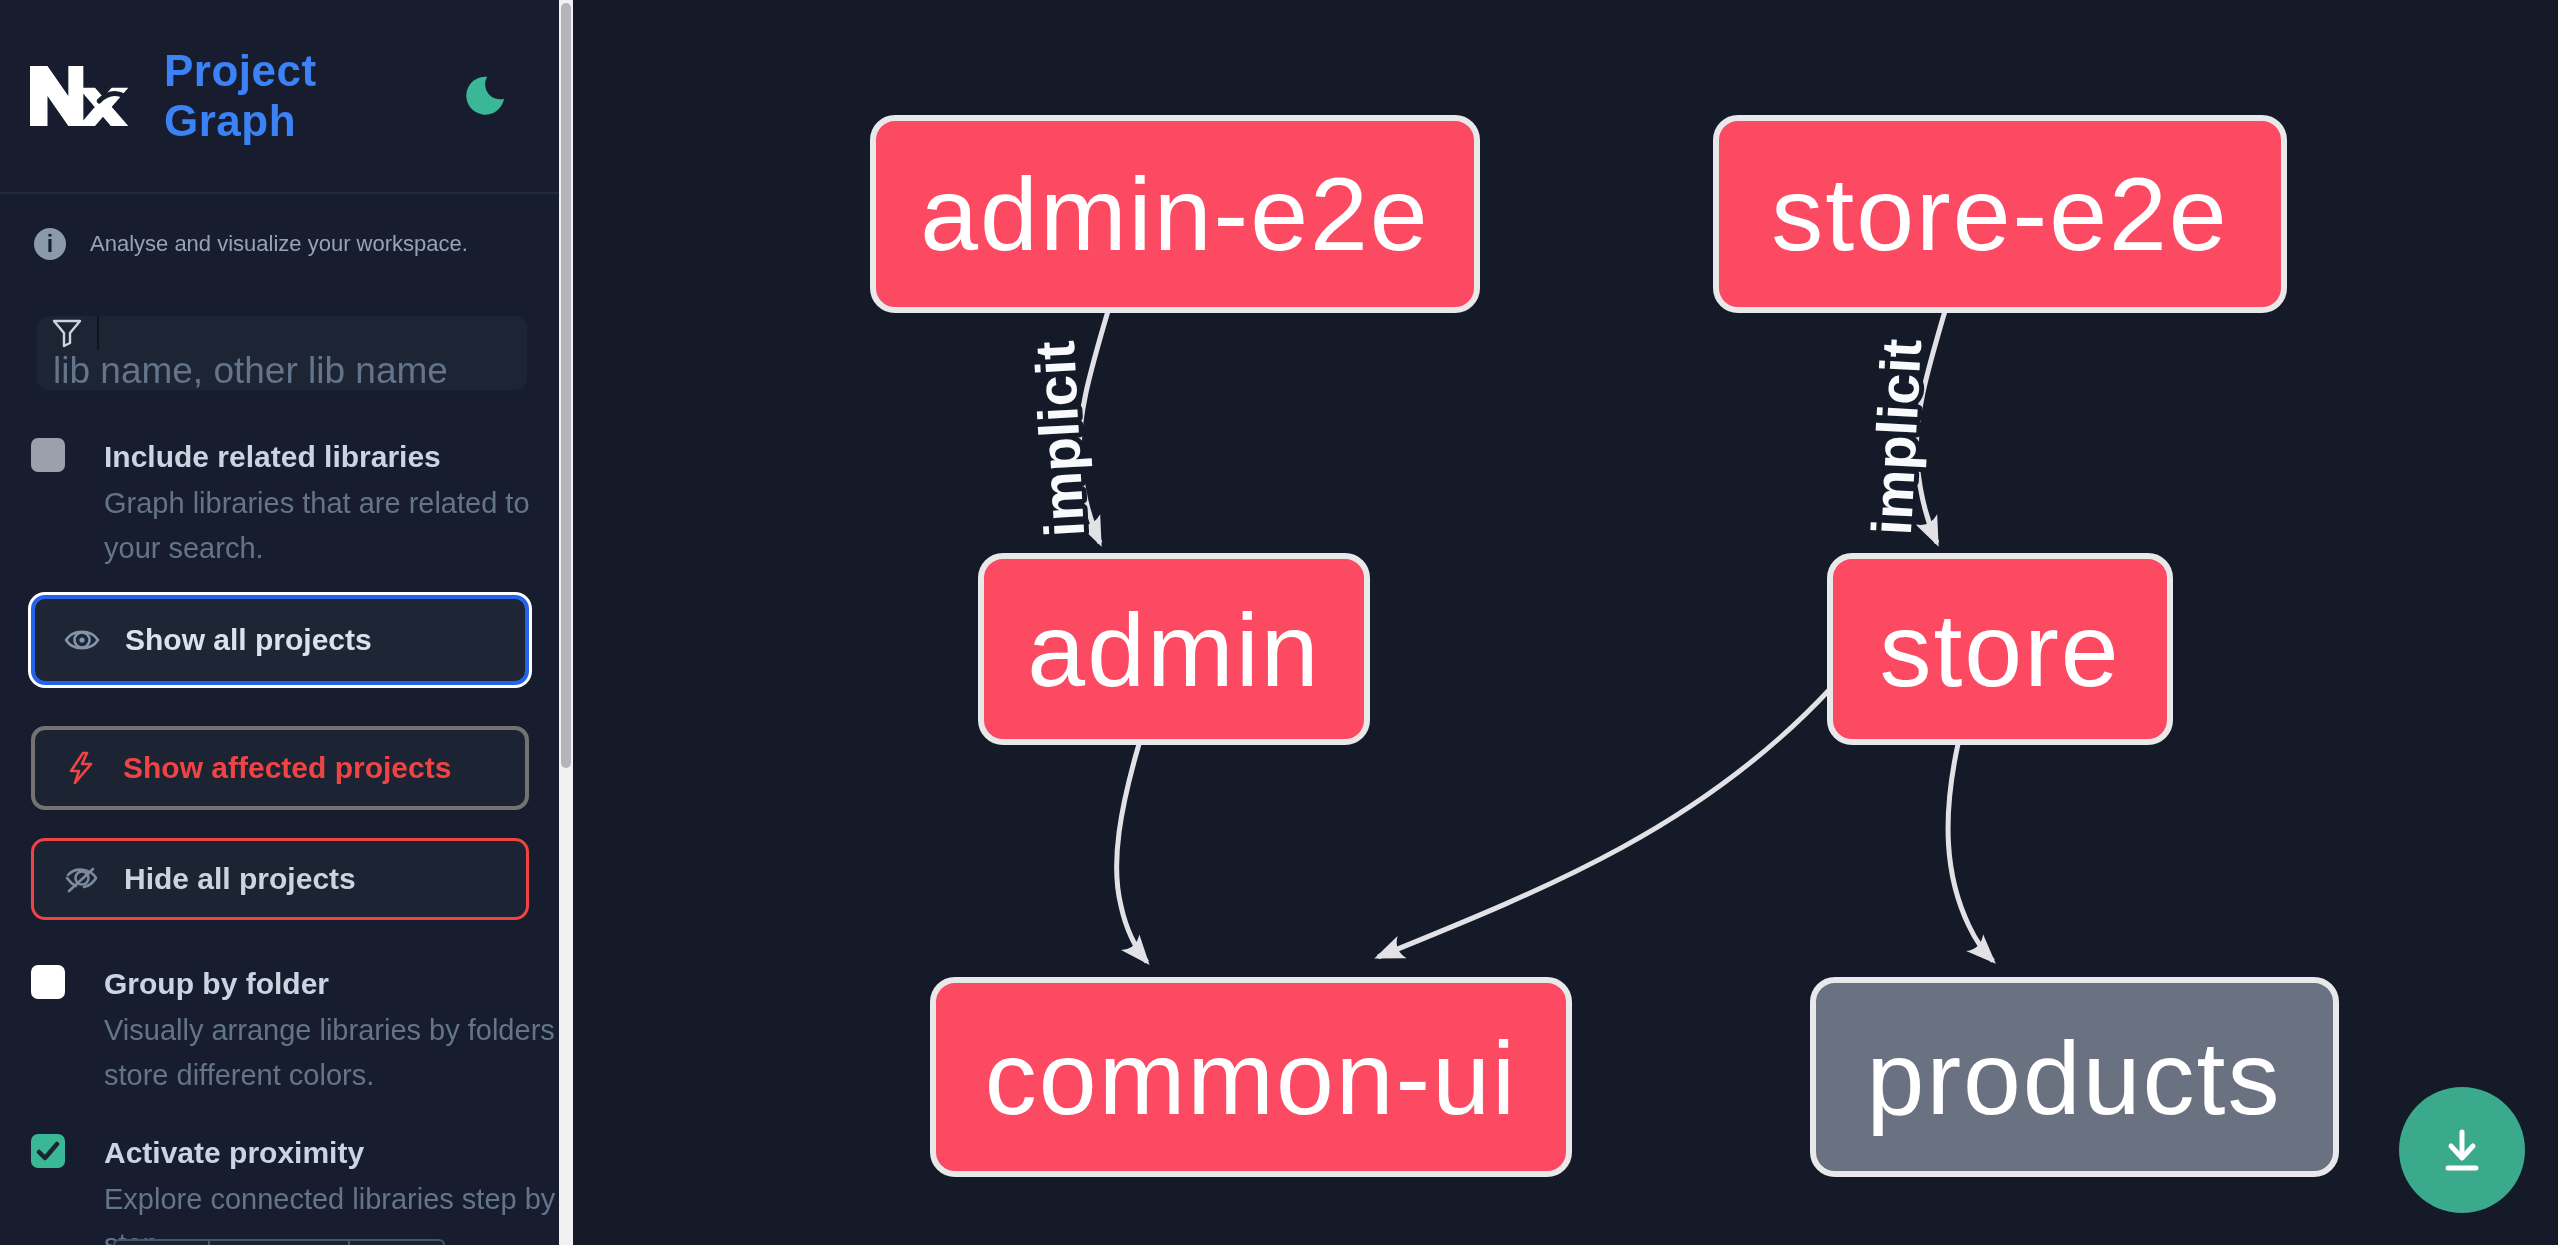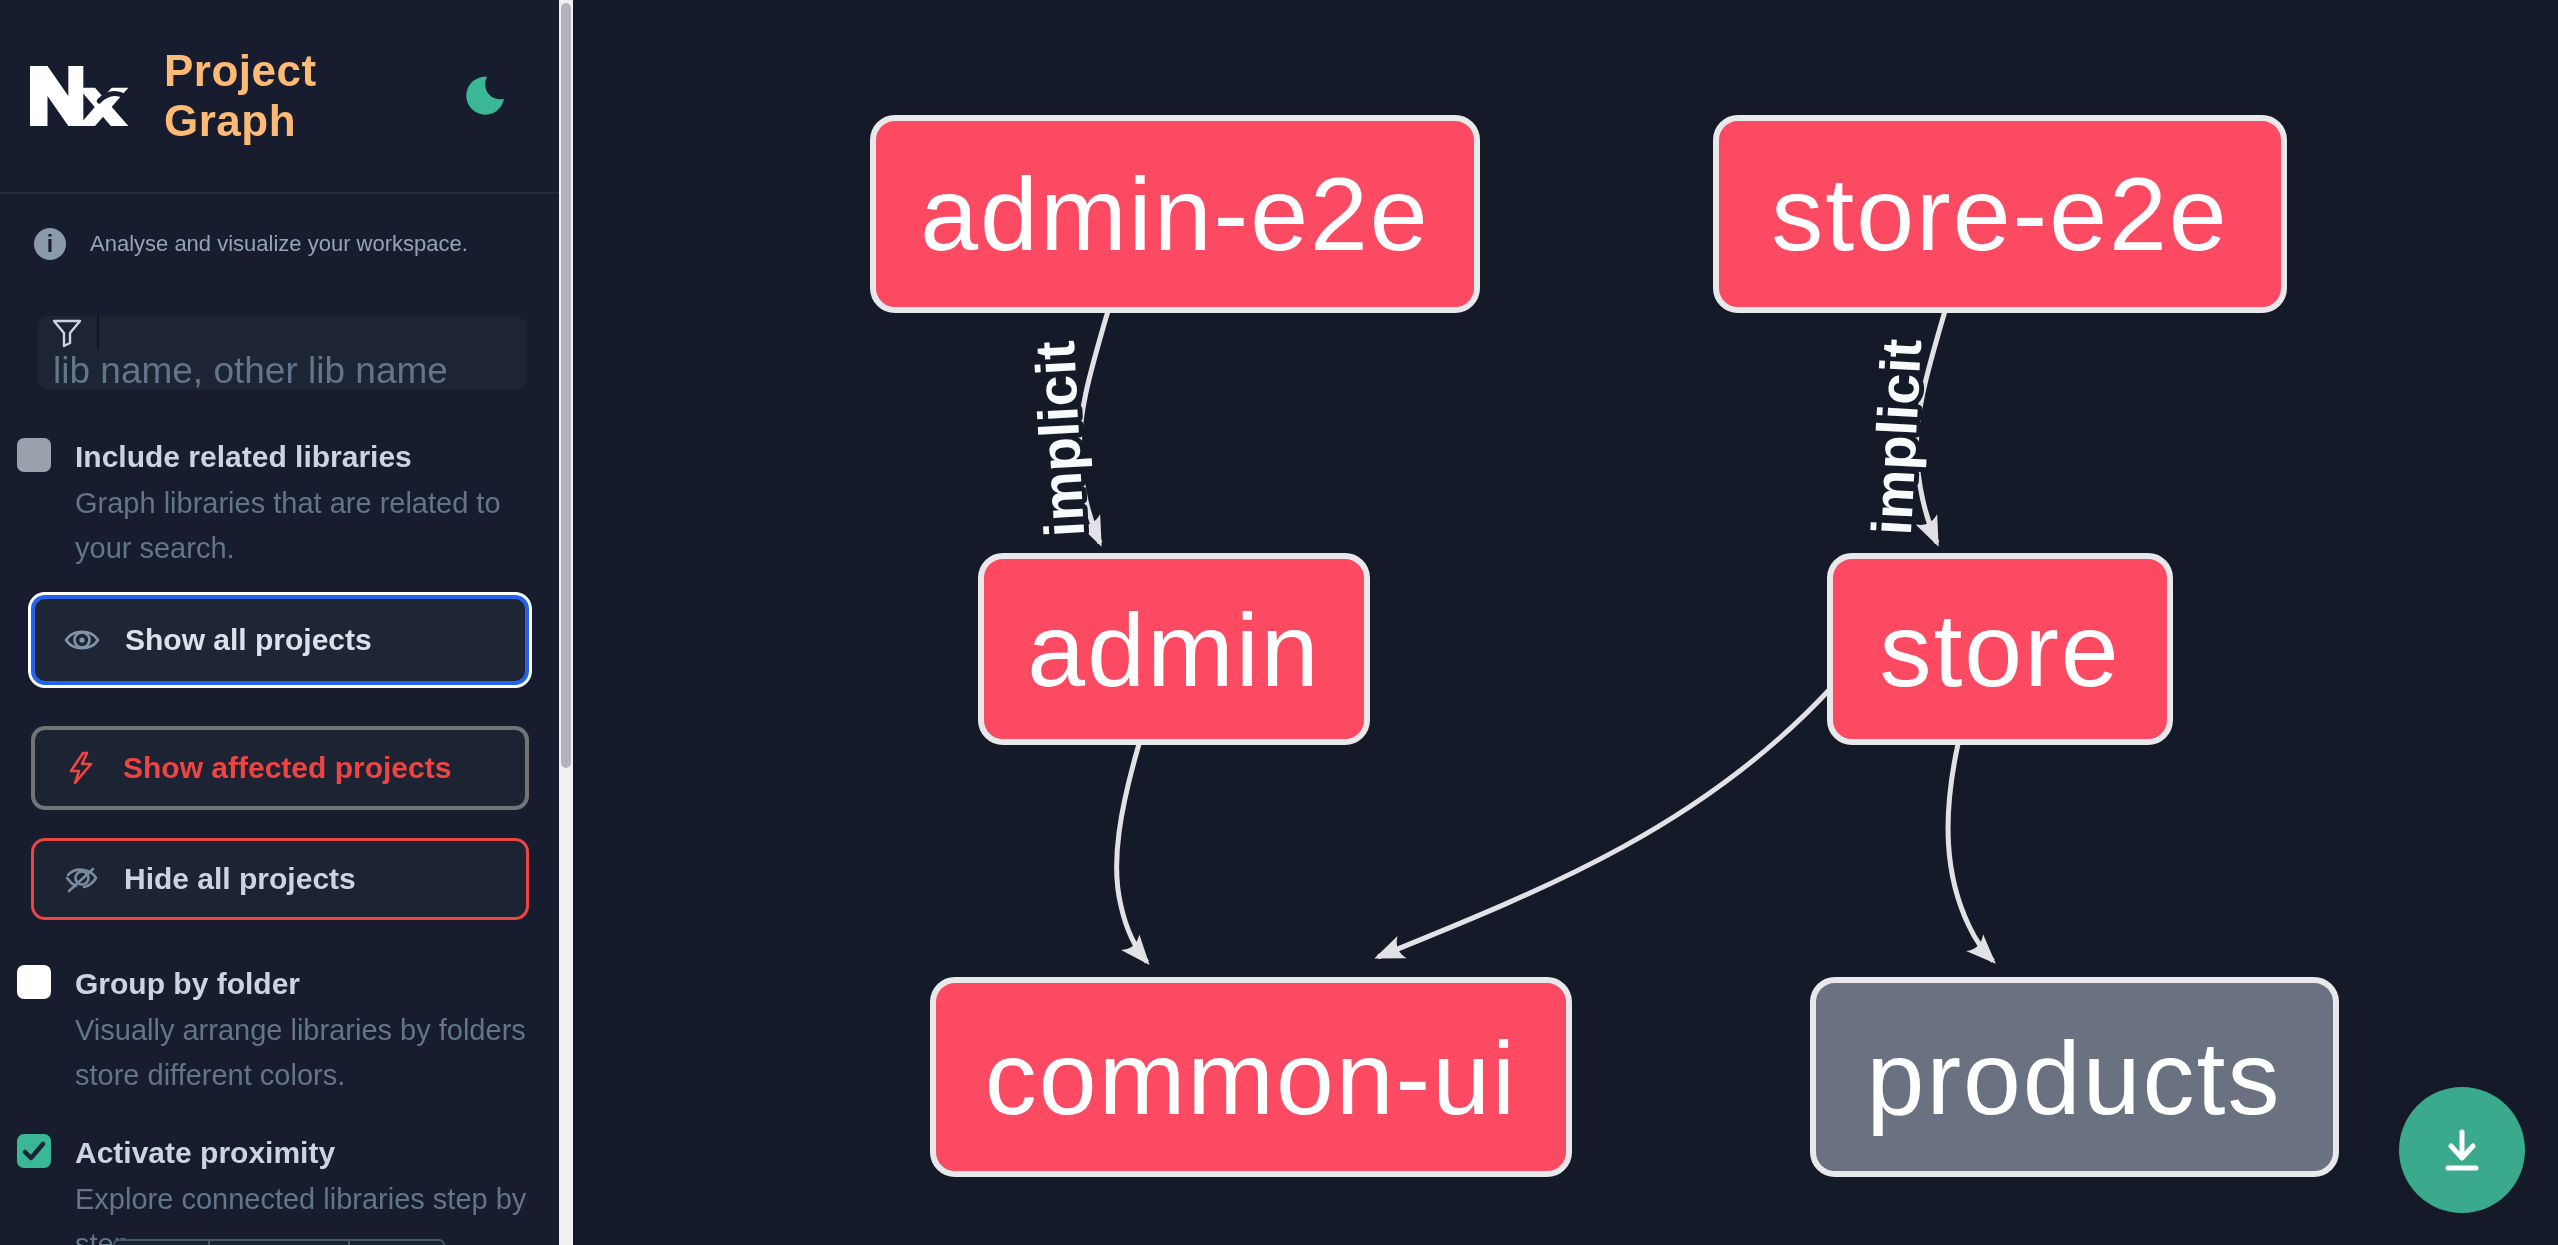--- a/index.html
+++ b/index.html
@@ -12,21 +12,21 @@
   .sidebar{
     position:absolute;left:0;top:0;width:560px;height:1245px;
     background:#171d2e;overflow:hidden;
   }
   .sb-header{
     height:194px;display:flex;align-items:center;
     padding:0 52px 0 30px;border-bottom:2px solid #222a3c;
   }
   .nx-logo{width:100px;height:68px;flex:0 0 auto;}
   .app-title{
-    margin-left:34px;font-size:44px;font-weight:700;color:#fdba74;
+    margin-left:34px;font-size:44px;font-weight:700;color:#3b82f6;
     letter-spacing:.5px;flex:1 1 auto;
   }
   .moon-btn{background:none;border:none;padding:0;cursor:pointer;width:50px;height:50px;}
   .info-row{
     display:flex;align-items:center;gap:24px;
     padding:34px 36px 0 34px;
   }
   .info-icon{
     width:32px;height:32px;border-radius:50%;background:#8b99ad;flex:0 0 auto;
     display:flex;align-items:center;justify-content:center;
@@ -40,21 +40,21 @@
   .search-icon-cell{
     width:62px;display:flex;align-items:center;justify-content:center;
     border-right:2px solid #10151f;flex:0 0 auto;
   }
   .search-input{
     flex:1;background:transparent;border:none;outline:none;
     font-family:"Liberation Sans",sans-serif;
     font-size:37px;color:#cbd5e1;padding:0 20px 0 16px;
   }
   .search-input::placeholder{color:#64748b;opacity:1;}
-  .opt-row{display:flex;align-items:flex-start;gap:24px;padding-left:17px;margin-top:44px;}
+  .opt-row{display:flex;align-items:flex-start;gap:24px;padding-left:31px;margin-top:44px;justify-content:space-between;}
   .opt-row.tall{margin-top:42px;gap:24px;}
   .cbx{
     width:34px;height:34px;border-radius:7px;flex:0 0 auto;margin-top:4px;
     display:flex;align-items:center;justify-content:center;
   }
   .cbx.gray{background:#9aa1ac;}
   .cbx.white{background:#ffffff;}
   .cbx.green{background:#3ab795;}
   .opt-texts{width:456px;}
   .opt-label{font-size:30px;font-weight:700;color:#cbd5e1;line-height:45px;}

